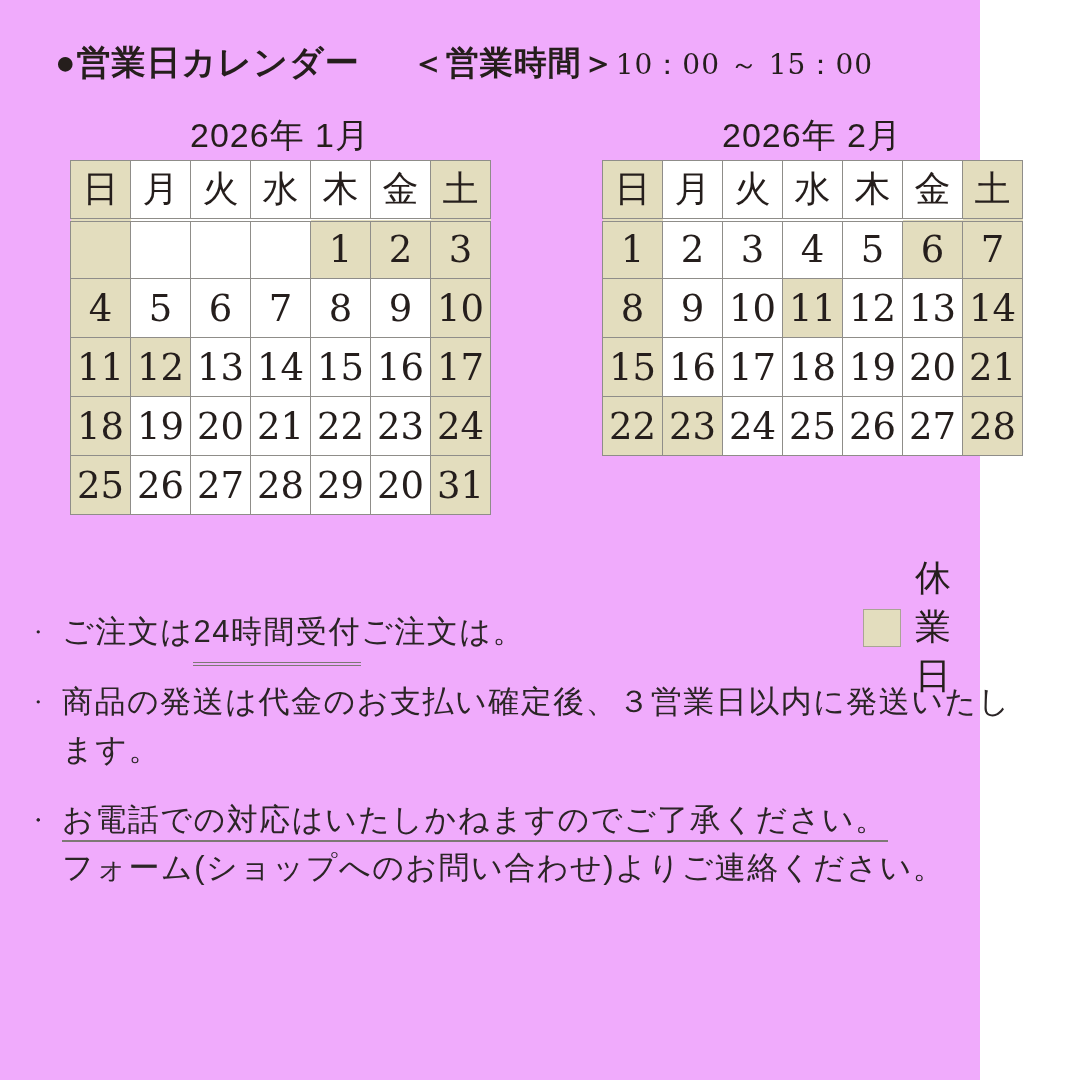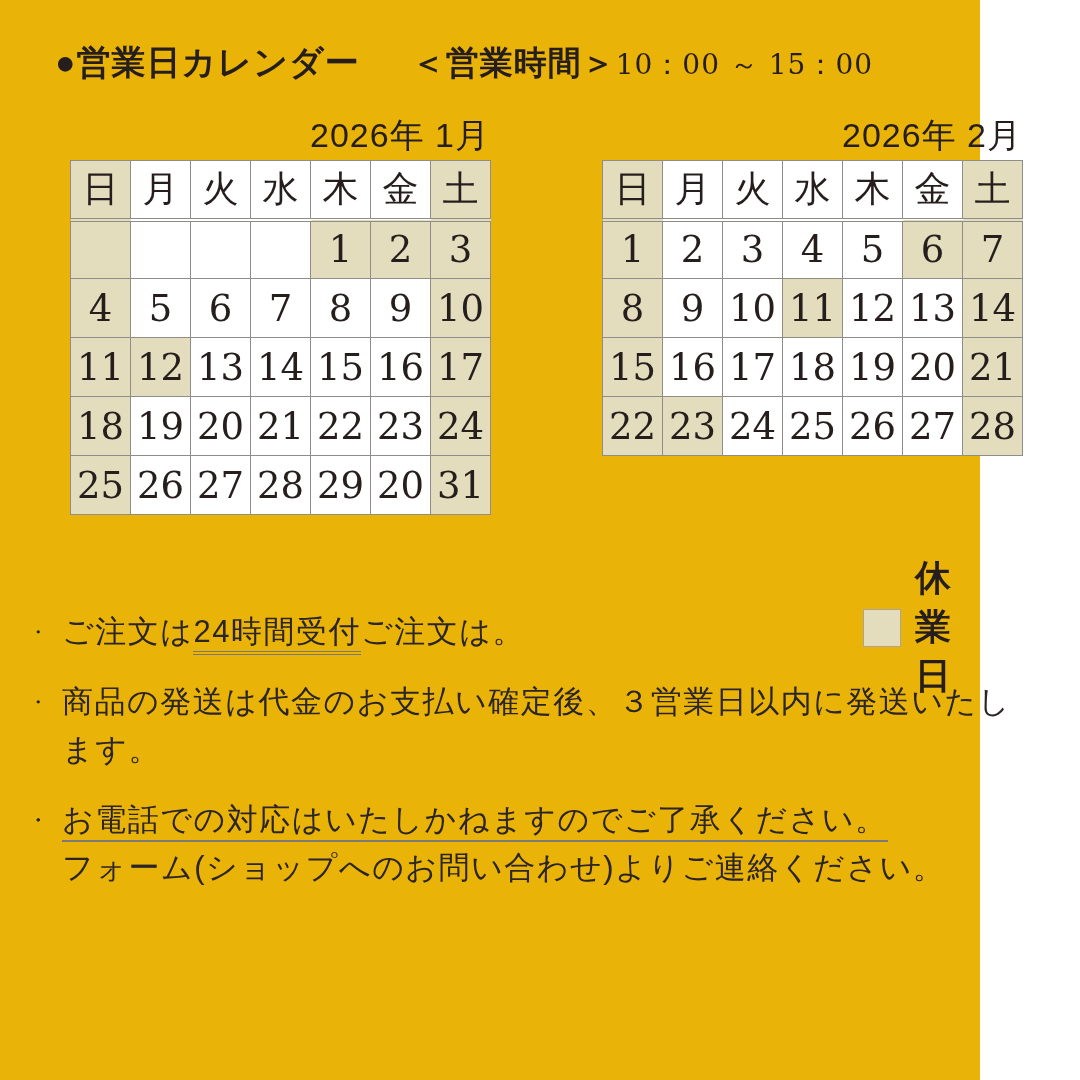--- a/index.html
+++ b/index.html
@@ -10,39 +10,39 @@
     --underline:#7d7875;
   }
   *{box-sizing:border-box;margin:0;padding:0;}
   html,body{width:1080px;height:1080px;}
   body{
     background:#ffffff;
     font-family:"Liberation Sans",sans-serif;
     color:var(--text);
     overflow:hidden;
   }
-  .canvas{position:relative;width:980px;height:1080px;background:#eab308;}
+  .canvas{position:relative;width:980px;height:1080px;background:#f0abfc;}
 
   
   .header{
     position:absolute;left:55px;top:40px;
     display:flex;align-items:baseline;white-space:nowrap;
   }
   .header-title{font-size:34px;font-weight:600;letter-spacing:1px;}
   .hours{margin-left:52px;font-size:33px;font-weight:600;letter-spacing:1px;}
   .hours-time{
     font-family:"DejaVu Serif",serif;font-weight:400;
     font-size:28px;letter-spacing:1px;
   }
 
   
   .calendars{position:absolute;left:70px;top:116px;display:flex;gap:112px;}
   .calendar{width:420px;}
   .cal-title{
-    text-align:right;font-size:34px;font-weight:500;
+    text-align:center;font-size:34px;font-weight:500;
     height:44px;line-height:38px;letter-spacing:1px;
   }
   table.cal{border-collapse:collapse;table-layout:fixed;width:420px;}
   table.cal th{
     width:60px;height:59px;border:1px solid var(--grid);
     border-bottom:4px double var(--grid);
     font-size:36px;font-weight:500;text-align:center;
     vertical-align:middle;background:#fff;line-height:1;
   }
   table.cal td{
@@ -51,33 +51,33 @@
     text-align:center;vertical-align:middle;background:#fff;line-height:1;
   }
   table.cal .off{background:var(--holiday-bg);}
 
   
   .legend{position:absolute;left:863px;top:554px;display:flex;align-items:center;gap:14px;}
   .legend-swatch{
     width:38px;height:38px;background:var(--holiday-bg);
     border:1px solid #aaa595;flex:0 0 auto;
   }
-  .legend-label{font-size:36px;font-weight:700;letter-spacing:1px;color:var(--text);}
+  .legend-label{font-size:36px;font-weight:400;letter-spacing:1px;color:var(--text);}
 
   
   .notes{position:absolute;left:28px;top:608px;width:1035px;color:var(--note-text);}
   .note{
     position:relative;padding-left:34px;margin-bottom:22px;
     font-size:31px;line-height:48px;letter-spacing:1.5px;
   }
   .note .bullet{
     position:absolute;left:0;top:0;font-size:20px;line-height:48px;
   }
   .note-line{white-space:nowrap;}
-  .u-double{border-bottom:4px double var(--underline);padding-bottom:2px;}
+  .u-double{border-bottom:4px double var(--underline);padding-bottom:13px;}
   .u-single{border-bottom:2px solid var(--underline);padding-bottom:3px;}
 </style>
 </head>
 <body>
 
 <div class="canvas">
 
   <div class="header">
     <span class="header-title">●営業日カレンダー</span>
     <span class="hours"><span>＜営業時間＞</span><span class="hours-time">10：00 ～ 15：00</span></span>

